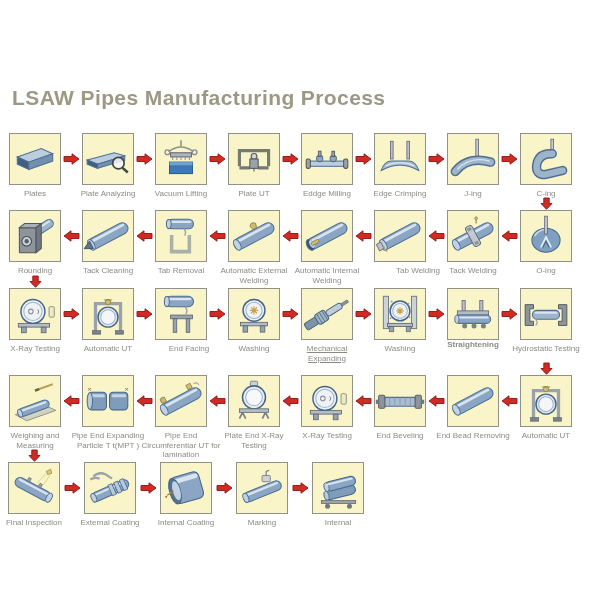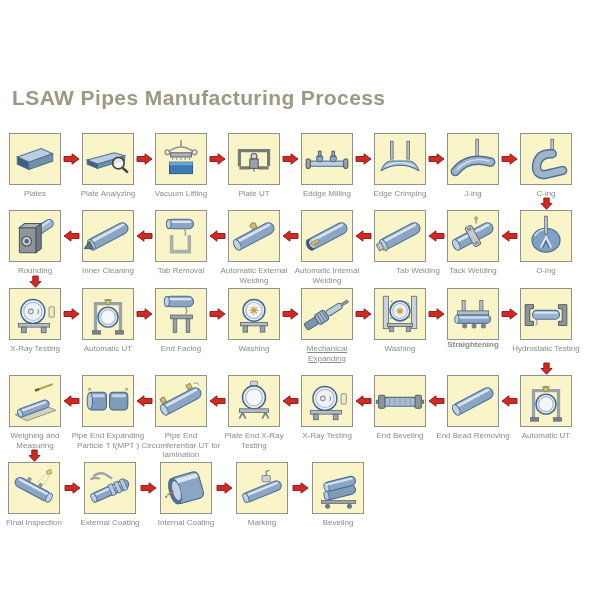--- a/index.html
+++ b/index.html
@@ -176,21 +176,21 @@
           <g transform="rotate(-28 24 24)">
             <rect x="3" y="18.5" width="42" height="11" rx="5.5" fill="#8aa6c4" stroke="#4e6f92"></rect>
             <rect x="7" y="20" width="36" height="2.6" rx="1.3" fill="#d9e4f0"></rect>
             <ellipse cx="5.8" cy="24" rx="3" ry="5.5" fill="#c3d2e2" stroke="#4e6f92"></ellipse>
           </g>
           <g transform="rotate(-28 24 24)">
             <polygon points="-2,24 6,20 6,28" fill="#5b748e" stroke="#3c5672" stroke-width="0.8"></polygon>
           </g>
         </svg>
       </div>
-      <div class="step-label" style="left: 68px; top: 266px;">Inner Cleaning</div>
+      <div class="step-label" style="left: 68px; top: 266px;">Tack Cleaning</div>
       <div class="arrow" style="left: 136px; top: 230px;">
         <svg width="17" height="12" viewBox="0 0 17 12">
           <polygon points="16,3.5 8,3.5 8,0.8 1,6 8,11.2 8,8.5 16,8.5" fill="var(--arrow-fill)" stroke="var(--arrow-border)" stroke-width="0.9"></polygon>
         </svg>
       </div>
       <div class="box" style="left: 155px; top: 210px;">
         <svg viewBox="0 0 48 48">
           <rect x="11" y="8" width="25" height="9" rx="4.5" fill="#8aa6c4" stroke="#4e6f92"></rect>
           <rect x="13" y="9.4" width="21" height="2" rx="1" fill="#d9e4f0"></rect>
           <ellipse cx="12.3" cy="12.5" rx="2.3" ry="4.4" fill="#c3d2e2" stroke="#4e6f92"></ellipse>
@@ -329,21 +329,21 @@
         <svg viewBox="0 0 48 48">
           <rect x="9" y="7" width="27" height="10" rx="5" fill="#8aa6c4" stroke="#4e6f92"></rect>
           <rect x="11" y="8.6" width="23" height="2.2" rx="1.1" fill="#d9e4f0"></rect>
           <ellipse cx="10.4" cy="12" rx="2.4" ry="4.9" fill="#c3d2e2" stroke="#4e6f92"></ellipse>
           <path d="M28,17 q3,4 0.5,7" fill="none" stroke="#9aa3ab" stroke-width="1.4"></path>
           <rect x="14" y="25" width="21" height="3.6" fill="#9aa3ab" stroke="#5c6670" stroke-width="0.8"></rect>
           <rect x="16.5" y="28.6" width="3.4" height="13" fill="#9aa3ab" stroke="#5c6670" stroke-width="0.8"></rect>
           <rect x="29" y="28.6" width="3.4" height="13" fill="#9aa3ab" stroke="#5c6670" stroke-width="0.8"></rect>
         </svg>
       </div>
-      <div class="step-label" style="left: 141px; top: 344px;">End Facing</div>
+      <div class="step-label" style="left: 149px; top: 344px;">End Facing</div>
       <div class="arrow" style="left: 209px; top: 308px;">
         <svg width="17" height="12" viewBox="0 0 17 12">
           <polygon points="1,3.5 9,3.5 9,0.8 16,6 9,11.2 9,8.5 1,8.5" fill="var(--arrow-fill)" stroke="var(--arrow-border)" stroke-width="0.9"></polygon>
         </svg>
       </div>
       <div class="box" style="left: 228px; top: 288px;">
         <svg viewBox="0 0 48 48">
           <circle cx="24" cy="20.5" r="10.5" fill="#eef2f7" stroke="#44658a" stroke-width="1.4"></circle>
           <circle cx="24" cy="20.5" r="7.8" fill="none" stroke="#9fb4ca"></circle>
           <path d="M24,16.5 v8 M20,20.5 h8 M21.2,17.7 l5.6,5.6 M26.8,17.7 l-5.6,5.6" stroke="#c9a23f" stroke-width="1.1"></path>
@@ -640,21 +640,21 @@
             <ellipse cx="11.5" cy="28.5" rx="2.4" ry="4.4" fill="#b9cada" stroke="#44658a" stroke-width="0.8"></ellipse>
             <rect x="12" y="16" width="30" height="9" rx="4.5" fill="#8aa6c4" stroke="#44658a"></rect>
             <ellipse cx="13.5" cy="20.5" rx="2.4" ry="4.4" fill="#c3d2e2" stroke="#44658a" stroke-width="0.8"></ellipse>
             <rect x="14" y="17.4" width="26" height="2" rx="1" fill="#d9e4f0"></rect>
           </g>
           <rect x="8" y="36" width="33" height="3" fill="#9aa3ab" stroke="#5c6670" stroke-width="0.7"></rect>
           <circle cx="14" cy="41.5" r="2.4" fill="#70787f"></circle>
           <circle cx="35" cy="41.5" r="2.4" fill="#70787f"></circle>
         </svg>
       </div>
-      <div class="step-label" style="left: 298px; top: 518px;">Beveling</div>
+      <div class="step-label" style="left: 298px; top: 518px;">Internal</div>
       <div class="arrow" style="left: 539.5px; top: 197px;">
         <svg width="13" height="13" viewBox="0 0 13 13">
           <polygon points="3.8,1 9.2,1 9.2,6.5 12,6.5 6.5,12.3 1,6.5 3.8,6.5" fill="var(--arrow-fill)" stroke="var(--arrow-border)" stroke-width="0.9"></polygon>
         </svg>
       </div>
       <div class="arrow" style="left: 28.5px; top: 275px;">
         <svg width="13" height="13" viewBox="0 0 13 13">
           <polygon points="3.8,1 9.2,1 9.2,6.5 12,6.5 6.5,12.3 1,6.5 3.8,6.5" fill="var(--arrow-fill)" stroke="var(--arrow-border)" stroke-width="0.9"></polygon>
         </svg>
       </div>

